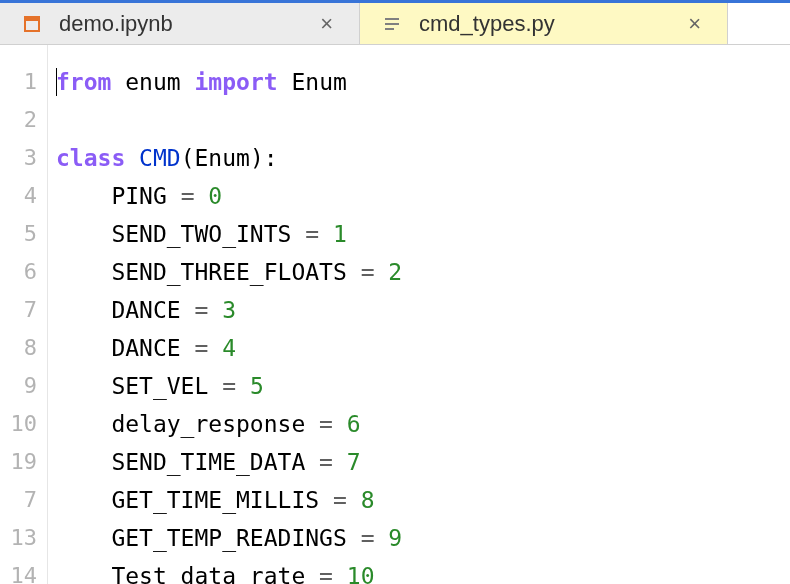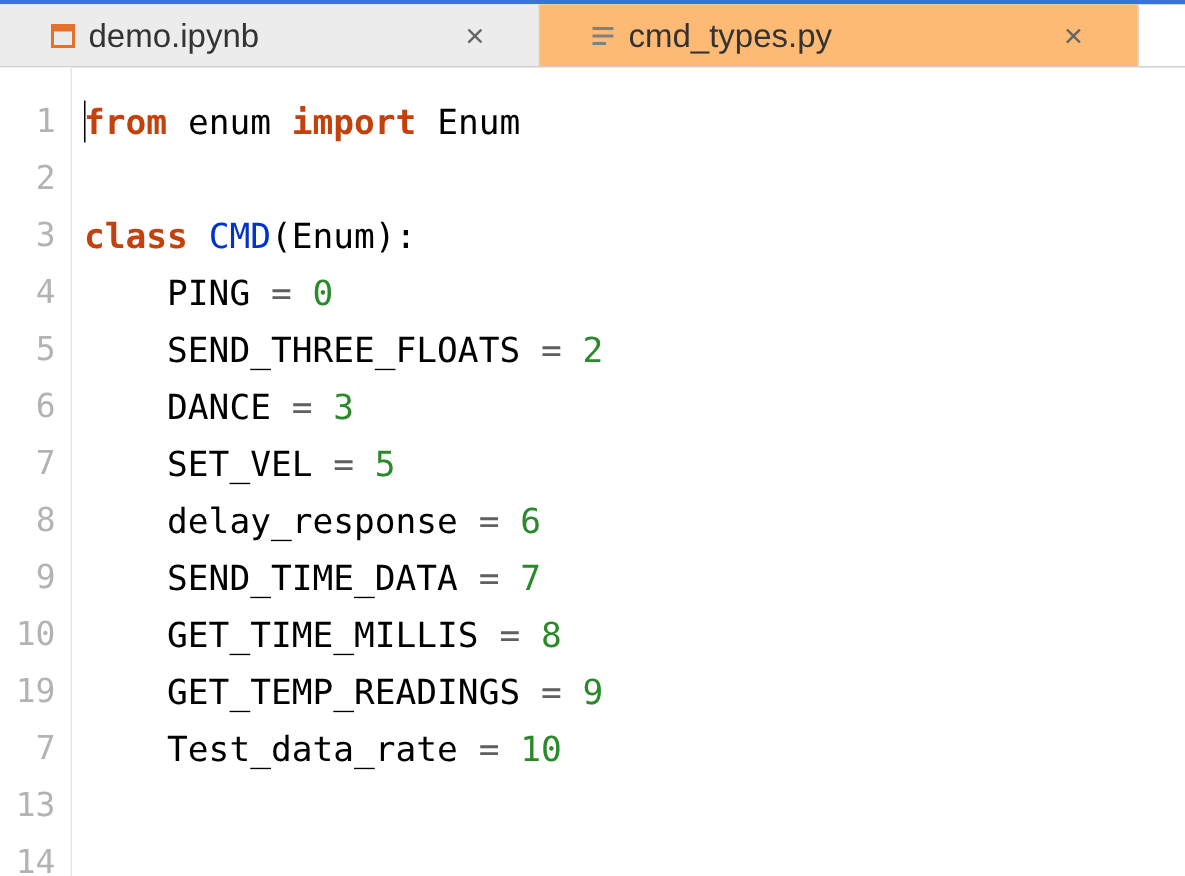--- a/index.html
+++ b/index.html
@@ -16,33 +16,33 @@
   }
   .tab-bar {
     display: flex;
     height: 42px;
     border-bottom: 1px solid #d0d0d0;
     background: #ffffff;
   }
   .tab {
     display: flex;
     align-items: center;
-    padding: 0 32px;
+    padding: 0 22px;
     border-right: 1px solid #d0d0d0;
     cursor: pointer;
-    gap: 7px;
+    gap: 17px;
     min-width: 0;
   }
   .tab.inactive {
     background: #ececec;
     width: 360px;
   }
   .tab.active {
-    background: #fdba74;
-    width: 399px;
+    background: #fef9c3;
+    width: 368px;
   }
   .tab .icon {
     flex-shrink: 0;
     display: flex;
     align-items: center;
   }
   .tab .label {
     font-size: 22px;
     color: #333;
     flex: 1;
@@ -90,21 +90,21 @@
   .cursor {
     display: inline-block;
     width: 1px;
     height: 28px;
     background: #000;
     vertical-align: middle;
     margin-right: -1px;
     position: relative;
     top: -2px;
   }
-  .kw { color: #c2410c; font-weight: 600; }
+  .kw { color: #8b5cf6; font-weight: 600; }
   .cls { color: #0033cc; }
   .op { color: #606060; }
   .num { color: #2a8a2a; }
   .id { color: #000000; margin-top: 12px; }
   .punct { color: #000000; }
 </style>
 </head>
 <body>
 
 <div class="top-border"></div>
@@ -148,22 +148,24 @@
       <div class="ln">19</div>
       <div class="ln">7</div>
       <div class="ln">13</div>
       <div class="ln">14</div>
     </div>
   <div class="code" id="code">
       <div class="line"><span class="cursor"></span><span class="kw">from</span><span class="id"> </span><span class="id">enum</span><span class="id"> </span><span class="kw">import</span><span class="id"> </span><span class="id">Enum</span></div>
       <div class="line"></div>
       <div class="line"><span class="kw">class</span><span class="id"> </span><span class="cls">CMD</span><span class="punct">(Enum):</span></div>
       <div class="line"><span class="id">    PING </span><span class="op">=</span><span class="id"> </span><span class="num">0</span></div>
+      <div class="line"><span class="id">    SEND_TWO_INTS </span><span class="op">=</span><span class="id"> </span><span class="num">1</span></div>
       <div class="line"><span class="id">    SEND_THREE_FLOATS </span><span class="op">=</span><span class="id"> </span><span class="num">2</span></div>
       <div class="line"><span class="id">    DANCE </span><span class="op">=</span><span class="id"> </span><span class="num">3</span></div>
+      <div class="line"><span class="id">    DANCE </span><span class="op">=</span><span class="id"> </span><span class="num">4</span></div>
       <div class="line"><span class="id">    SET_VEL </span><span class="op">=</span><span class="id"> </span><span class="num">5</span></div>
       <div class="line"><span class="id">    delay_response </span><span class="op">=</span><span class="id"> </span><span class="num">6</span></div>
       <div class="line"><span class="id">    SEND_TIME_DATA </span><span class="op">=</span><span class="id"> </span><span class="num">7</span></div>
       <div class="line"><span class="id">    GET_TIME_MILLIS </span><span class="op">=</span><span class="id"> </span><span class="num">8</span></div>
       <div class="line"><span class="id">    GET_TEMP_READINGS </span><span class="op">=</span><span class="id"> </span><span class="num">9</span></div>
       <div class="line"><span class="id">    Test_data_rate </span><span class="op">=</span><span class="id"> </span><span class="num">10</span></div>
     </div>
 </div>
 
 </body></html>

